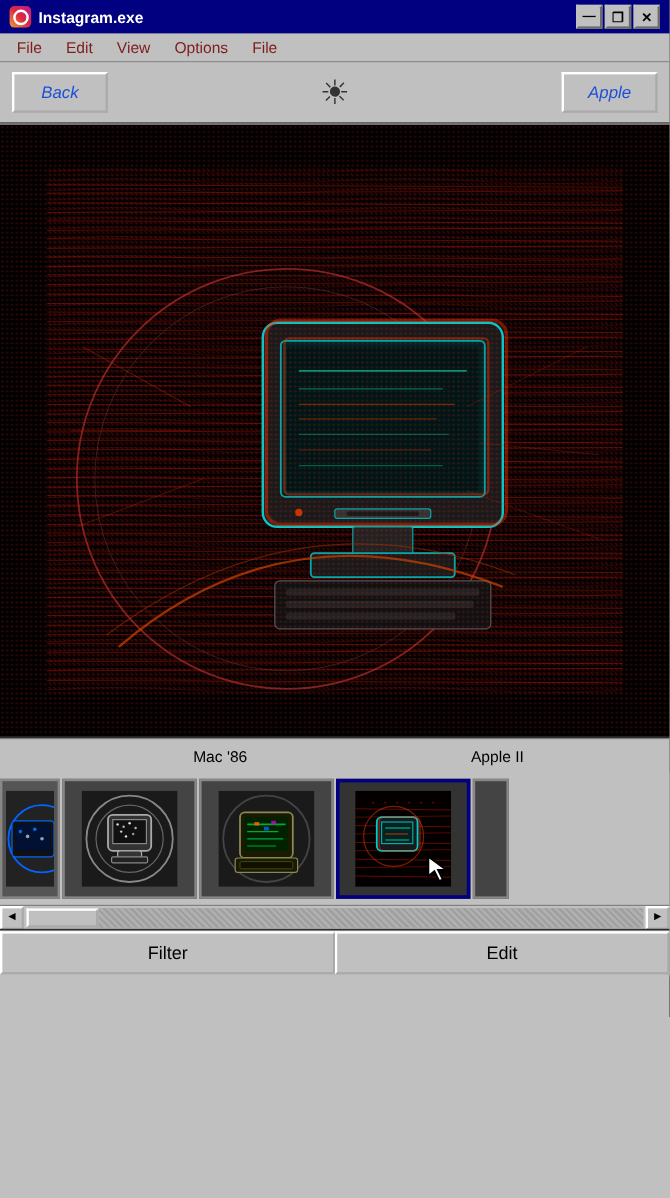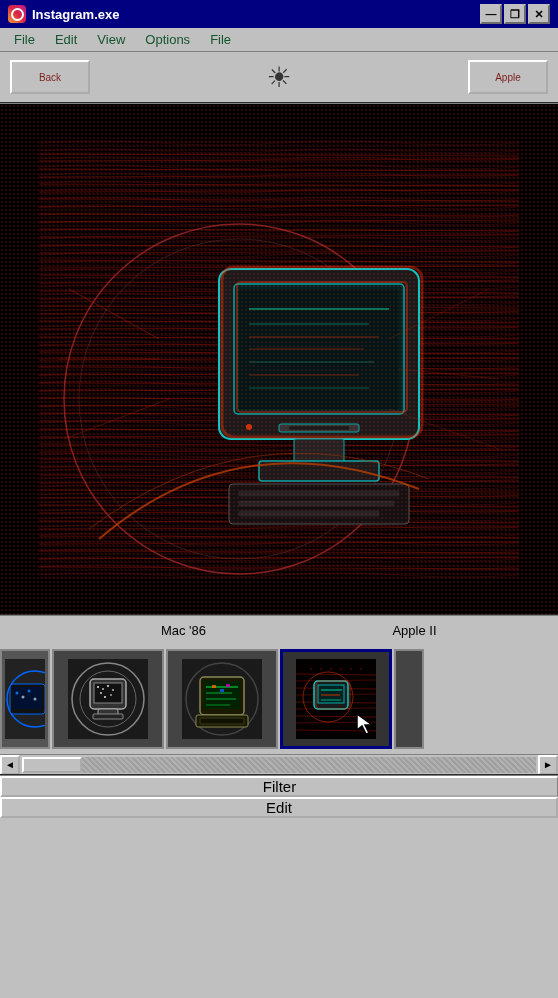--- a/index.html
+++ b/index.html
@@ -59,42 +59,43 @@
       height: 24px;
       padding: 0 6px;
       gap: 4px;
       border-bottom: 1px solid #808080;
     }
 
     .menu-item {
       padding: 2px 8px;
       font-size: 13px;
       cursor: pointer;
-      color: #14532d;
+      color: #7f1d1d;
     }
 
     
     .toolbar {
       background: #c0c0c0;
       display: flex;
       align-items: center;
       height: 52px;
       padding: 0 10px;
       border-bottom: 2px groove #808080;
     }
 
     .toolbar-btn {
       min-width: 80px;
       height: 34px;
       background: #c0c0c0;
       border: 2px outset #ffffff;
-      font-size: 10px;
+      font-size: 14px;
       cursor: pointer;
       padding: 0 14px;
-      color: #7f1d1d;
+      color: #1d4ed8;
+      font-style: italic;
     }
 
     .toolbar-center {
       flex: 1;
       display: flex;
       align-items: center;
       justify-content: center;
     }
 
     .sun-icon {
@@ -221,21 +222,20 @@
       height: 16px;
       background: #c0c0c0;
       border: 2px outset #ffffff;
     }
 
     
     .bottom-buttons {
       display: flex;
       height: 38px;
       border-top: 2px groove #808080;
-      flex-direction: column;
     }
 
     .bottom-btn {
       flex: 1;
       background: #c0c0c0;
       border: 2px outset #ffffff;
       font-size: 15px;
       cursor: pointer;
       color: black;
       font-family: Arial, sans-serif;

